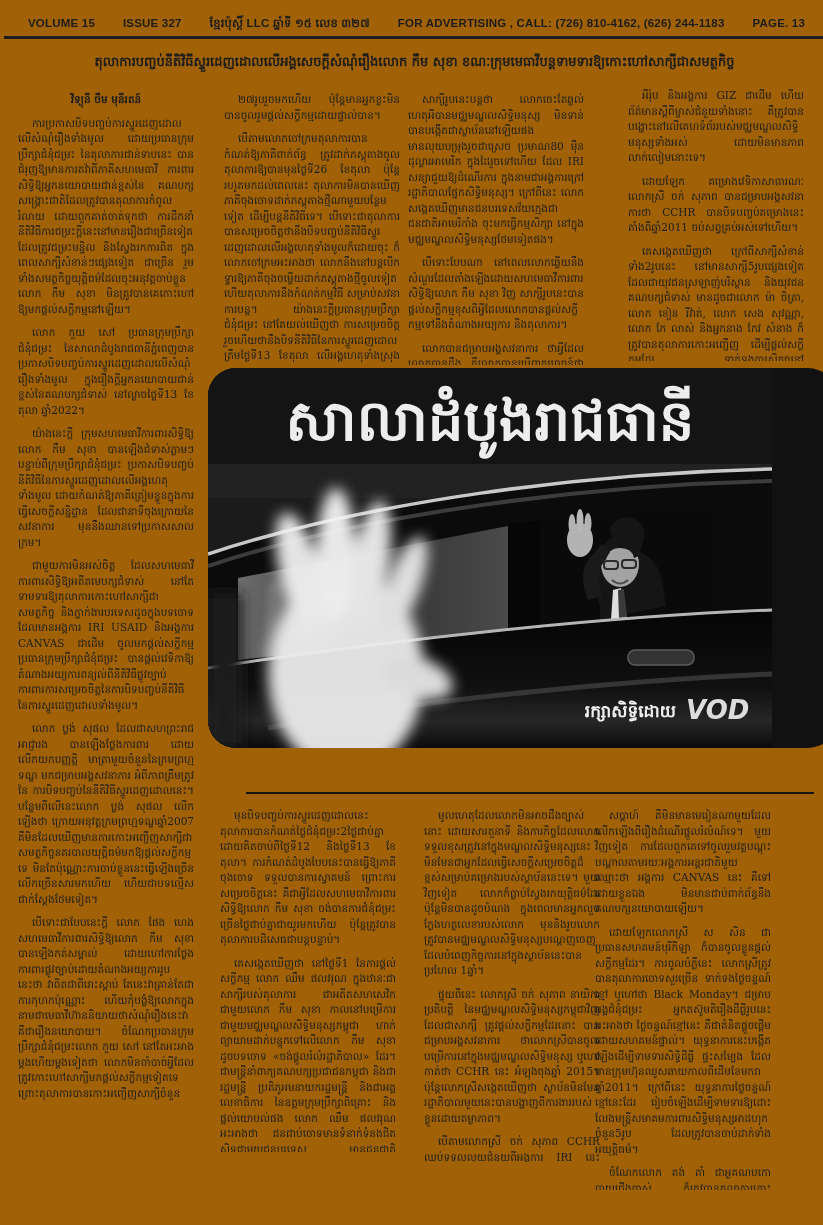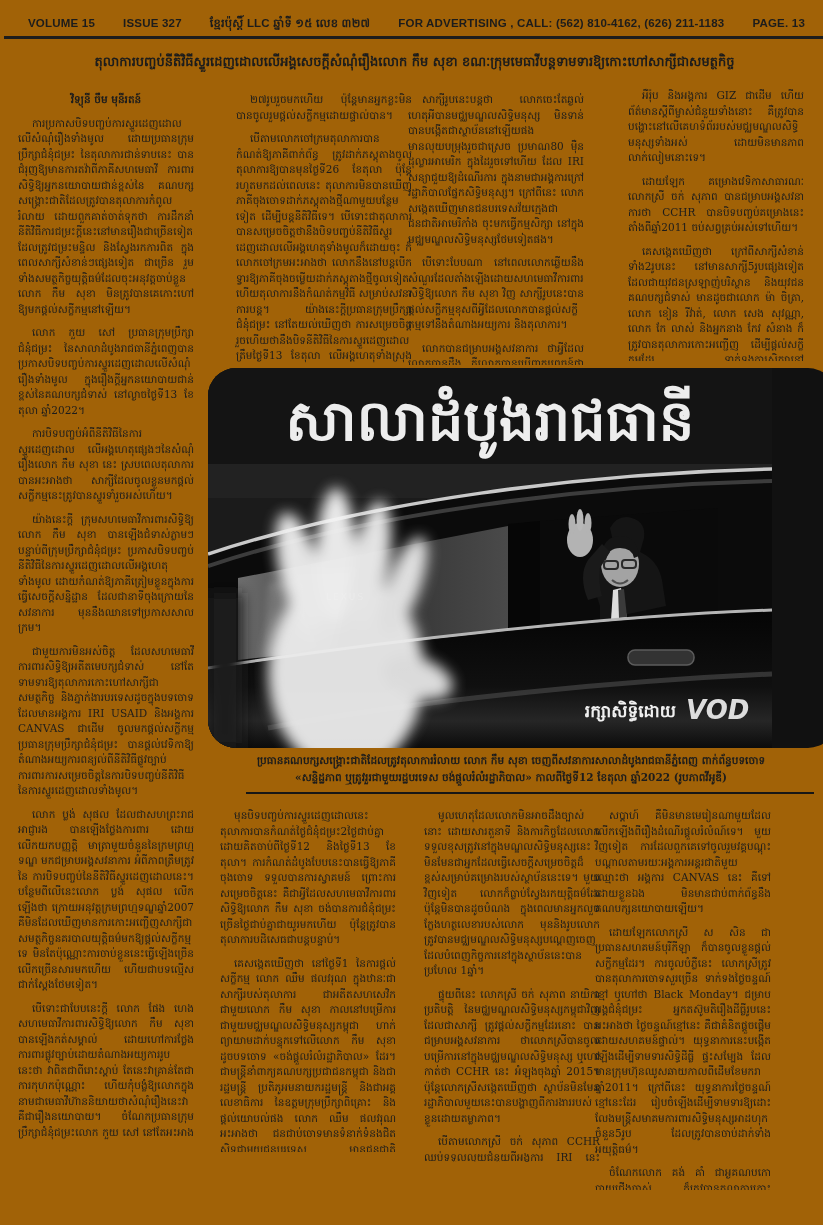--- a/index.html
+++ b/index.html
@@ -27,21 +27,21 @@
     white-space:nowrap; overflow:hidden;
   }
   
   .col{
     position:absolute; width:192px; overflow:hidden;
     font-size:10.5px; line-height:15.5px; text-align:justify;
   }
   .col p{margin:8px; text-indent:14px;}
   .byline{font-weight:bold; text-align:center; text-indent:0 !important; margin-bottom:2px;}
   .col1{left:10px;  top:84px; height:1056px;}
-  .col2t{left:228px; top:84px; height:281px;}
+  .col2t{left:216px; top:84px; height:281px;}
   .col3t{left:400px; top:84px; height:281px;}
   .col4t{left:620px; top:80px; height:281px;}
   .col2b{left:212px; top:800px; height:352px;}
   .col3b{left:416px; top:800px; height:362px;}
   .col4b{left:587px; top:800px; height:390px;}
   .continuation{font-weight:bold; text-align:center; text-indent:0 !important; margin-top:2px;}
   
   .photo{
     position:absolute; left:208px; top:368px; width:628px; height:380px;
     background:#111; overflow:hidden;border-radius:28px;
@@ -59,32 +59,31 @@
 </style>
 </head>
 <body>
 
 <div class="page">
 
   <div class="masthead">
     <span>VOLUME 15</span>
     <span>ISSUE 327</span>
     <span>ខ្មែរប៉ុស្ដិ៍ LLC ឆ្នាំទី ១៥ លេខ ៣២៧</span>
-    <span>FOR ADVERTISING , CALL: (562) 810-4162, (626) 211-1183</span>
+    <span>FOR ADVERTISING , CALL: (726) 810-4162, (626) 244-1183</span>
     <span>PAGE. 13</span>
   </div>
   <div class="masthead-rule"></div>
 
   <div class="headline">តុលាការបញ្ចប់នីតិវិធីស្ទួរដេញដោលលើអង្គសេចក្ដីសំណុំរឿងលោក កឹម សុខា ខណៈក្រុមមេធាវីបន្តទាមទារឱ្យកោះហៅសាក្សីជាសមត្ថកិច្ច</div>
 
   <div class="col col1">
     <p class="byline">វិទ្យុនី ចឹម មុនីរតន៍</p>
     <p>ការប្រកាសបិទបញ្ចប់ការស្ទួរដេញដោល លើសំណុំរឿងទាំងមូល ដោយប្រធានក្រុមប្រឹក្សាជំនុំជម្រះ នៃតុលាការជាន់ទាបនេះ បានជំរុញឱ្យមានការតវ៉ាពីភាគីសហមេធាវី ការពារសិទ្ធិឱ្យអ្នកនយោបាយជាន់ខ្ពស់នៃ គណបក្សសង្គ្រោះជាតិដែលត្រូវបានតុលាការកំពូលរំលាយ ដោយពួកគាត់ចាត់ទុកថា ការដឹកនាំនីតិវិធីការជម្រះក្ដីនេះនៅមានរឿងជាច្រើនទៀត ដែលត្រូវជម្រះមន្ទិល និងស្វែងរកការពិត ក្នុងពេលសាក្សីសំខាន់ៗផ្សេងទៀត ជាច្រើន រួមទាំងសមត្ថកិច្ចយុត្តិធម៌ដែលចុះអនុវត្តចាប់ខ្លួនលោក កឹម សុខា មិនត្រូវបានគេកោះហៅឱ្យមកផ្ដល់សក្ខីកម្មនៅឡើយ។</p>
     <p>លោក កួយ សៅ ប្រធានក្រុមប្រឹក្សាជំនុំជម្រះ នៃសាលាដំបូងរាជធានីភ្នំពេញបានប្រកាសបិទបញ្ចប់ការស្ទួរដេញដោលលើសំណុំរឿងទាំងមូល ក្នុងរឿងក្ដីអ្នកនយោបាយជាន់ខ្ពស់នៃគណបក្សជំទាស់ នៅល្ងាចថ្ងៃទី13 ខែតុលា ឆ្នាំ2022។</p>
-    <p>ការបិទបញ្ចប់អំពីនីតិវិធីនៃការស្ទួរដេញដោល លើអង្គហេតុផ្សេងៗនៃសំណុំរឿងលោក កឹម សុខា នេះ ស្របពេលតុលាការបានអះអាងថា សាក្សីដែលចូលខ្លួនមកផ្ដល់សក្ខីកម្មនេះត្រូវបានស្ទួរទាំរួចអស់ហើយ។</p>
     <p>យ៉ាងនេះក្ដី ក្រុមសហមេធាវីការពារសិទ្ធិឱ្យលោក កឹម សុខា បានឡើងជំទាស់ភ្លាមៗ បន្ទាប់ពីក្រុមប្រឹក្សាជំនុំជម្រះ ប្រកាសបិទបញ្ចប់នីតិវិធីនៃការស្ទួរដេញដោលលើអង្គហេតុទាំងមូល ដោយកំណត់ឱ្យភាគីត្រៀមខ្លួនក្នុងការធ្វើសេចក្ដីសន្និដ្ឋាន ដែលជានាទីចុងក្រោយនៃសវនាការ មុននឹងឈានទៅប្រកាសសាលក្រម។</p>
     <p>ជាមួយការមិនអស់ចិត្ត ដែលសហមេធាវីការពារសិទ្ធិឱ្យអតីតមេបក្សជំទាស់ នៅតែទាមទារឱ្យតុលាការកោះហៅសាក្សីជាសមត្ថកិច្ច និងភ្នាក់ងារបរទេសដូចក្នុងបទចោទ ដែលមានអង្គការ IRI USAID និងអង្គការ CANVAS ជាដើម ចូលមកផ្ដល់សក្ខីកម្ម ប្រធានក្រុមប្រឹក្សាជំនុំជម្រះ បានផ្ដល់វេទិកាឱ្យតំណាងអយ្យការពន្យល់ពីនីតិវិធីផ្លូវច្បាប់ ការពារការសម្រេចចិត្តនៃការបិទបញ្ចប់នីតិវិធីនៃការស្ទួរដេញដោលទាំងមូល។</p>
     <p>លោក ប្លង់ សុផល ដែលជាសហព្រះរាជអាជ្ញារង បានឡើងថ្លែងការពារ ដោយលើកយកបញ្ញត្តិ មាត្រាមួយចំនួននៃក្រមព្រហ្មទណ្ឌ មកជម្រាបអង្គសវនាការ អំពីភាពត្រឹមត្រូវ នៃ ការបិទបញ្ចប់នៃនីតិវិធីស្ទួរដេញដោលនេះ។ បន្ថែមពីលើនេះលោក ប្លង់ សុផល លើកឡើងថា ក្រោយអនុវត្តក្រមព្រហ្មទណ្ឌឆ្នាំ2007 គឺមិនដែលឃើញមានការកោះអញ្ជើញសាក្សីជាសមត្ថកិច្ចនគរបាលយុត្តិធម៌មកឱ្យផ្ដល់សក្ខីកម្មទេ មិនតែប៉ុណ្ណោះការចាប់ខ្លួននេះធ្វើឡើងច្រើនលើកច្រើនសារមកហើយ ហើយជាបទល្មើសជាក់ស្ដែងថែមទៀត។</p>
     <p>បើទោះជាបែបនេះក្ដី លោក ផែង ហេង សហមេធាវីការពារសិទ្ធិឱ្យលោក កឹម សុខា បានឡើងកត់សម្គាល់ ដោយហៅការថ្លែងការពារផ្លូវច្បាប់ដោយតំណាងអយ្យការរូបនេះថា វាពិតជាពីរោះស្ដាប់ តែនេះវាគ្រាន់តែជាការកុហកប៉ុណ្ណោះ ហើយកុំបង្ខំឱ្យលោកក្នុងនាមជាមេធាវីហ៊ាននិយាយថាសំណុំរឿងនេះវាគឺជារឿងនយោបាយ។ ចំណែកប្រធានក្រុមប្រឹក្សាជំនុំជម្រះលោក កួយ សៅ នៅតែអះអាងម្ដងហើយម្ដងទៀតថា លោកមិនចាំបាច់អ្វីដែលត្រូវកោះហៅសាក្សីមកផ្ដល់សក្ខីកម្មទៀតទេ ព្រោះតុលាការបានកោះអញ្ជើញសាក្សីចំនួន</p>
   </div>
 
   <div class="col col2t">
     <p>២៧រូបរួចមកហើយ ប៉ុន្តែមានអ្នកខ្លះមិនបានចូលរួមផ្ដល់សក្ខីកម្មដោយផ្ទាល់បាន។</p>
     <p>បើតាមលោកចៅក្រមតុលាការបានកំណត់ឱ្យភាគីពាក់ព័ន្ធ ត្រូវដាក់ភស្តុតាងចូលតុលាការឱ្យបានមុនថ្ងៃទី26 ខែតុលា ប៉ុន្តែរហូតមកដល់ពេលនេះ តុលាការមិនបានឃើញភាគីចុងចោទដាក់ភស្តុតាងថ្មីណាមួយបន្ថែមទៀត ដើម្បីបន្តនីតិវិធីទេ។ បើទោះជាតុលាការបានសម្រេចចិត្តថានឹងបិទបញ្ចប់នីតិវិធីស្ទួរ ដេញដោលលើអង្គហេតុទាំងមូលក៏ដោយចុះ ក៏លោកចៅក្រមអះអាងថា លោកនឹងនៅបន្តបើកទ្វារឱ្យភាគីចុងចម្លើយដាក់ភស្តុតាងថ្មីចូលទៀត ហើយតុលាការនឹងកំណត់កម្មវិធី សម្រាប់សវនាការបន្ត។ យ៉ាងនេះក្ដីប្រធានក្រុមប្រឹក្សាជំនុំជម្រះ នៅតែយល់ឃើញថា ការសម្រេចចិត្តរួចហើយថានឹងបិទនីតិវិធីនៃការស្ទួរដេញដោល ត្រឹមថ្ងៃទី13 ខែតុលា លើអង្គហេតុទាំងស្រុង ដូចយកជាការបានហើយ ហើយតុលាការដូចមិនចាំបាច់អ្វី ត្រូវកោះអញ្ជើញសាក្សីមកឱ្យផ្ដល់សក្ខីកម្មទៀតទេ។</p>
   </div>
@@ -168,24 +167,20 @@
       </g>
       <rect x="0" y="225" width="34" height="155" fill="#1f1f1f" filter="url(#blur7)"></rect>
 
       <g>
         <text x="468" y="349" text-anchor="end" font-family="DejaVu Sans, sans-serif" font-weight="bold" font-size="17" fill="#f0f0f0">រក្សាសិទ្ធិដោយ</text>
         <text x="478" y="351" font-family="DejaVu Sans, sans-serif" font-weight="bold" font-style="italic" font-size="26" fill="#dcdcdc">VOD</text>
       </g>
     </svg>
   </div>
 
-  <div class="caption">
-    <span>ប្រធានគណបក្សសង្គ្រោះជាតិដែលត្រូវតុលាការរំលាយ លោក កឹម សុខា ចេញពីសវនាការសាលាដំបូងរាជធានីភ្នំពេញ ពាក់ព័ន្ធបទចោទ</span><br>
-    <span>«សន្ទិដ្ឋភាព ឬត្រូវរួរជាមួយរដ្ឋបរទេស ចង់ផ្ដួលរំលំរដ្ឋាភិបាល» កាលពីថ្ងៃទី12 ខែតុលា ឆ្នាំ2022 (រូបភាពវីអូឌី)</span>
-  </div>
   <div class="caption-rule"></div>
 
   <div class="col col2b">
     <p>មុនបិទបញ្ចប់ការស្ទួរដេញដោលនេះ តុលាការបានកំណត់ថ្ងៃជំនុំជម្រះ2ថ្ងៃជាប់គ្នា ដោយគិតចាប់ពីថ្ងៃទី12 និងថ្ងៃទី13 ខែតុលា។ ការកំណត់ដំបូងបែបនេះបានធ្វើឱ្យភាគីចុងចោទ ទទួលបានការស្វាគមន៍ ព្រោះការសម្រេចចិត្តនេះ គឺជាអ្វីដែលសហមេធាវីការពារសិទ្ធិឱ្យលោក កឹម សុខា ចង់បានការជំនុំជម្រះច្រើនថ្ងៃជាប់គ្នាជាយូរមកហើយ ប៉ុន្តែត្រូវបានតុលាការបដិសេធជាបន្តបន្ទាប់។</p>
     <p>គេសង្កេតឃើញថា នៅថ្ងៃទី1 នៃការផ្ដល់សក្ខីកម្ម លោក ឈឹម ផលវរុណ ក្នុងឋានៈជាសាក្សីរបស់តុលាការ ជាអតីតសហសេវិកជាមួយលោក កឹម សុខា កាលនៅបម្រើការជាមួយមជ្ឈមណ្ឌលសិទ្ធិមនុស្សកម្ពុជា ហាក់ព្យាយាមដាក់បន្ទុកទៅលើលោក កឹម សុខា ដូចបទចោទ «ចង់ផ្ដួលរំលំរដ្ឋាភិបាល» ដែរ។ ជាមន្ត្រីនាំពាក្យគណបក្សប្រជាជនកម្ពុជា និងជារដ្ឋមន្ត្រី ប្រតិភូអមនាយករដ្ឋមន្ត្រី និងជាអគ្គលេខាធិការ នៃឧត្តមក្រុមប្រឹក្សាពិគ្រោះ និងផ្ដល់យោបល់ផង លោក ឈឹម ផលវរុណ អះអាងថា ជនជាប់ចោទមានទំនាក់ទំនងជិតស្និទ្ធជាមួយជនបរទេស មានជនជាតិអាមេរិកាំងផង និងជាមួយអង្គការបរទេស ដូចជាអង្គការ IRI ជាដើម។</p>
   </div>
   <div class="col col3b">
     <p>មូលហេតុដែលលោកមិនអាចដឹងច្បាស់នោះ ដោយសារតួនាទី និងការកិច្ចដែលលោកទទួលខុសត្រូវនៅក្នុងមណ្ឌលសិទ្ធិមនុស្សនេះ មិនមែនជាអ្នកដែលធ្វើសេចក្ដីសម្រេចចិត្តដ៏ខ្ពស់សម្រាប់គម្រោងរបស់ស្ថាប័ននេះទេ។ មួយវិញទៀត លោកក៏ធ្លាប់ស្វែងរកយុត្តិធម៌ដែរ ប៉ុន្តែមិនបានដូចបំណង ក្នុងពេលមានអ្នកលួចក្លែងហត្ថលេខារបស់លោក មុននិងរូបលោកត្រូវបានមជ្ឈមណ្ឌលសិទ្ធិមនុស្សបណ្ដេញចេញ ដែលបំពេញកិច្ចការនៅក្នុងស្ថាប័ននេះបានប្រហែល 1ឆ្នាំ។</p>
     <p>ផ្ទុយពីនេះ លោកស្រី ចក់ សុភាព នាយិកាប្រតិបត្តិ នៃមជ្ឈមណ្ឌលសិទ្ធិមនុស្សកម្ពុជាវិញ ដែលជាសាក្សី ត្រូវផ្ដល់សក្ខីកម្មដែរនោះ បានជម្រាបអង្គសវនាការ ថាលោកស្រីបានចូលបម្រើការនៅក្នុងមជ្ឈមណ្ឌលសិទ្ធិមនុស្ស ឬហៅកាត់ថា CCHR នេះ អំឡុងចុងឆ្នាំ 2015។ ប៉ុន្តែលោកស្រីសង្កេតឃើញថា ស្ថាប័នមិនមែនរដ្ឋាភិបាលមួយនេះបានបង្ហាញពីការងាររបស់ខ្លួនដោយតម្លាភាព។</p>
     <p>បើតាមលោកស្រី ចក់ សុភាព CCHR ឈប់ទទួលលុយជំនួយពីអង្គការ IRI នេះតាំងពីឆ្នាំ2007មកម្ល៉េះ ហើយបច្ចុប្បន្នមានមូលនិធិចម្រុះ ដូចជា ជំនួយបានមកពីស្ថានទូត សហភាព</p>

